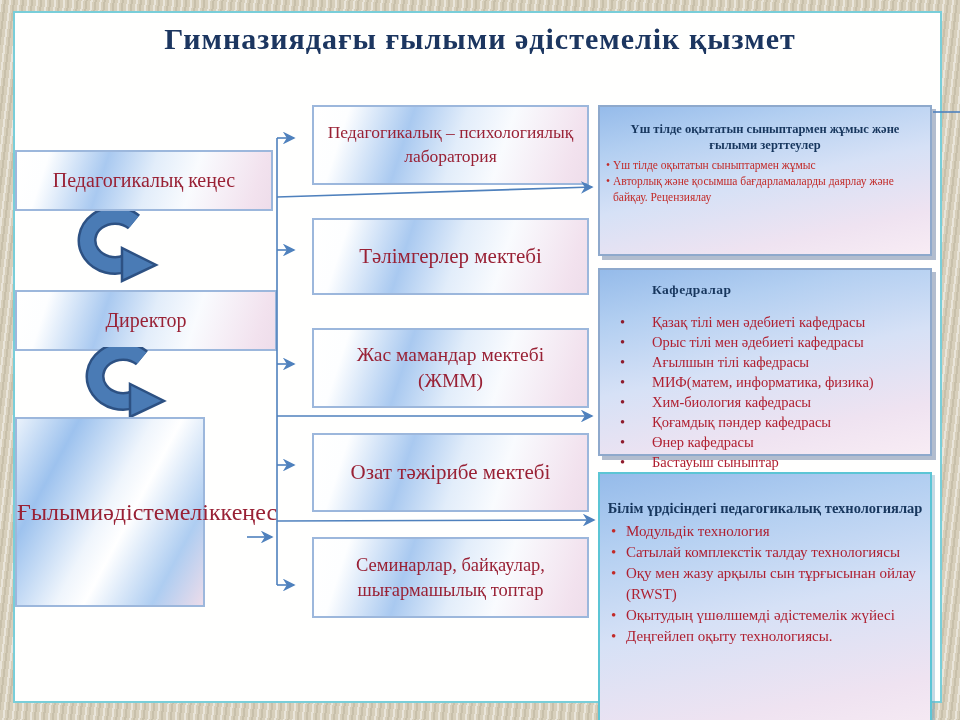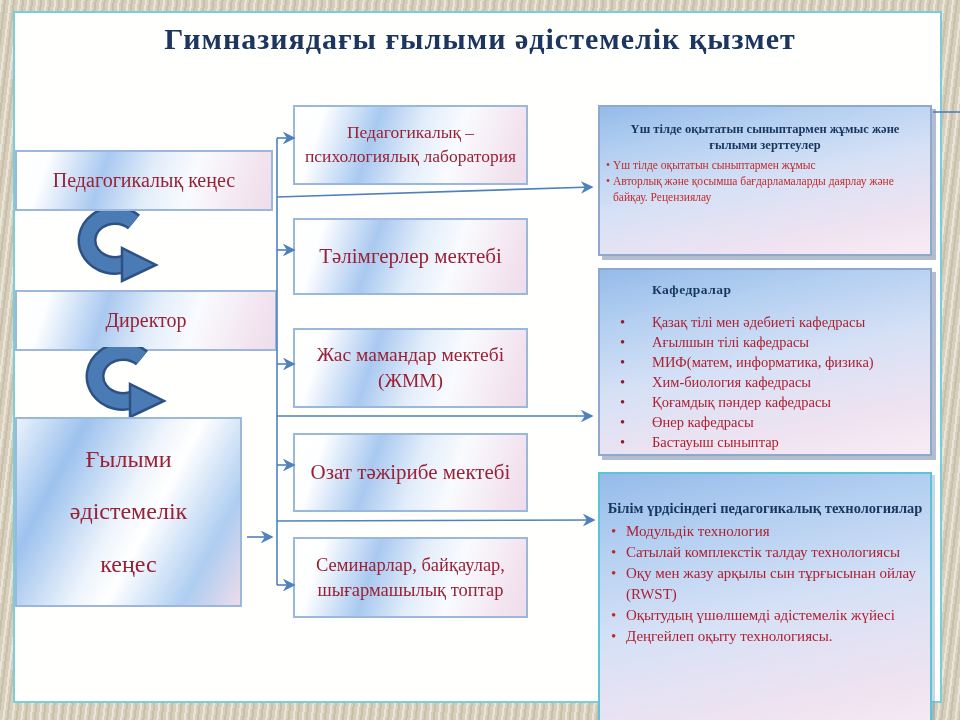--- a/index.html
+++ b/index.html
@@ -24,25 +24,25 @@
   }
   .gbox{
     position:absolute;box-sizing:border-box;border:2px solid #9cb7dc;
     display:flex;align-items:center;justify-content:center;text-align:center;
     color:#992135;
     background:linear-gradient(108deg,#ffffff 0%,#fdfeff 12%,#a9c9f0 34%,#e2edfa 52%,#f9fbfe 68%,#f2e2ee 92%,#eeddea 100%);
   }
   .lbox1{left:15px;top:150px;width:258px;height:61px;font-size:20px;}
   .lbox2{left:15px;top:290px;width:262px;height:61px;font-size:20px;}
   .lbox3{
-    left:15px;top:417px;width:227px;height:190px;font-size:24px;
-    flex-direction:column;justify-content:space-around;padding:14px 0;
+    left:15px;top:417px;width:190px;height:190px;font-size:24px;
+    justify-content:space-around;padding:14px 0;
     background:linear-gradient(118deg,#eaf2fb 0%,#9dc2ee 22%,#eff5fc 48%,#ffffff 58%,#aecdf1 82%,#ecdcea 100%);
   }
-  .mbox{left:293px;width:235px;font-size:21px;line-height:1.35;}
+  .mbox{left:312px;width:277px;font-size:21px;line-height:1.35;}
   .m1{top:105px;height:80px;font-size:17.5px;}
   .m2{top:218px;height:77px;}
   .m3{top:328px;height:80px;font-size:19.5px;padding:0 20px;}
   .m4{top:433px;height:79px;}
   .m5{top:537px;height:81px;font-size:18.5px;padding:0 14px;}
   .rpanel{
     position:absolute;left:598px;width:334px;box-sizing:border-box;
     border:2px solid #8ea9cc;
     background:linear-gradient(168deg,#95bbea 0%,#b3cff1 22%,#d6e1f6 50%,#efe3f1 80%,#f8ecf4 100%);
     box-shadow:4px 4px 0 rgba(115,135,165,.55);
@@ -123,20 +123,21 @@
     <ul>
       <li>Үш тілде оқытатын сыныптармен жұмыс</li>
       <li>Авторлық және қосымша бағдарламаларды даярлау және байқау. Рецензиялау</li>
     </ul>
   </div>
 
   <div class="rpanel r2">
     <div class="ptitle">Кафедралар</div>
     <ul>
       <li>Қазақ тілі мен әдебиеті кафедрасы</li>
+      <li>Орыс тілі мен әдебиеті кафедрасы</li>
       <li>Ағылшын тілі кафедрасы</li>
       <li>МИФ(матем, информатика, физика)</li>
       <li>Хим-биология кафедрасы</li>
       <li>Қоғамдық пәндер кафедрасы</li>
       <li>Өнер кафедрасы</li>
       <li>Бастауыш сыныптар</li>
     </ul>
   </div>
 
   <div class="rpanel r3">

